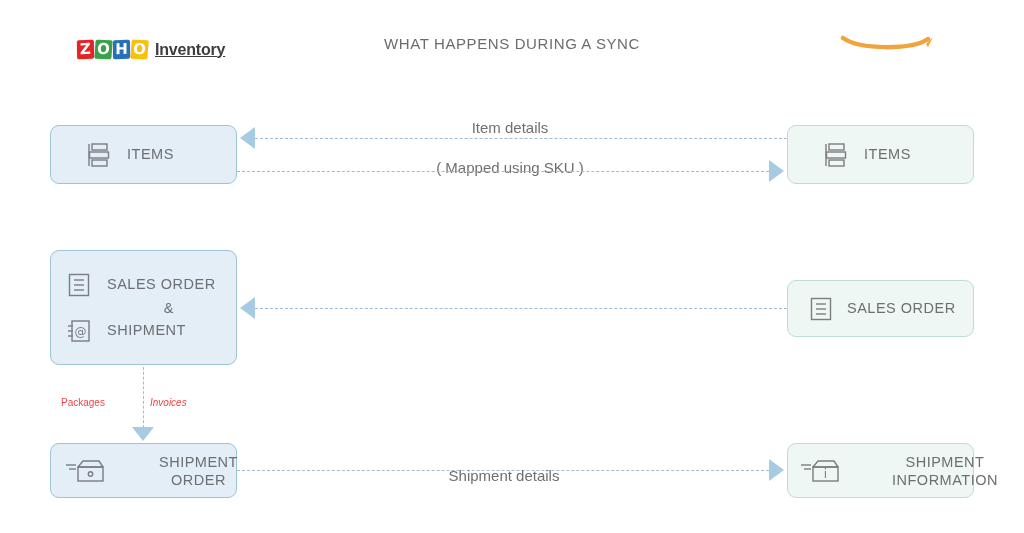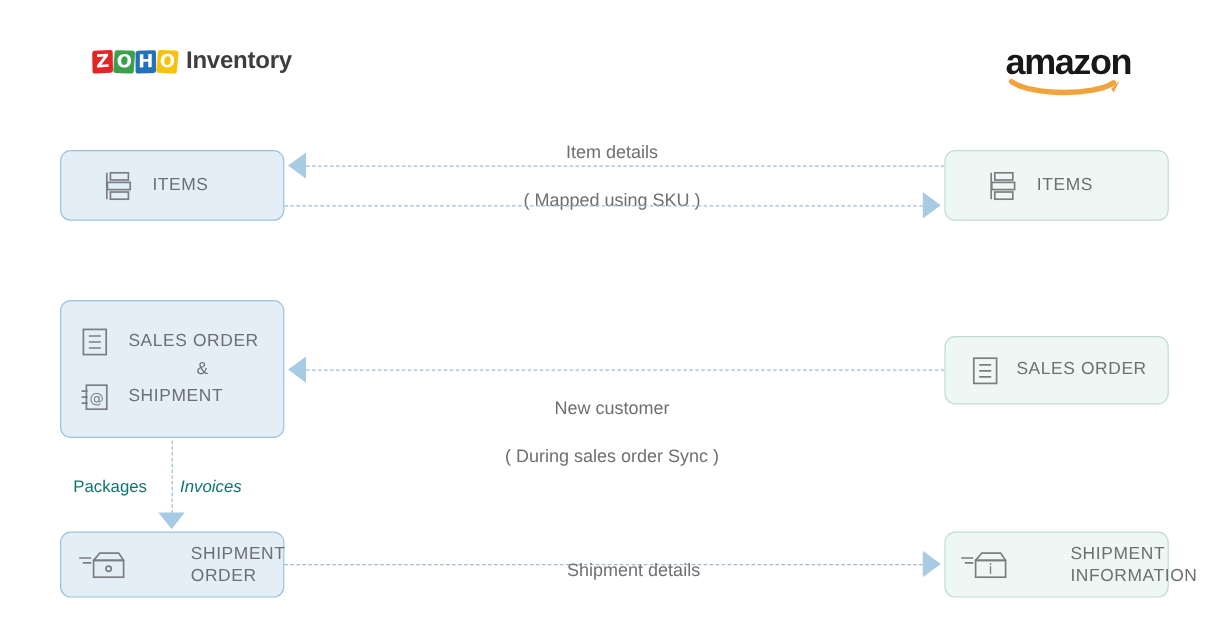--- a/index.html
+++ b/index.html
@@ -46,25 +46,26 @@
     line-height: 19px;
     text-align: center;
     font-family: "DejaVu Sans", sans-serif;
     box-shadow: 0 0 0 0.5px rgba(0,0,0,0.05);
   }
   .zoho-sq.z { background: #e42527; transform: rotate(-3deg); }
   .zoho-sq.o1 { background: #3aa14a; transform: rotate(2deg); }
   .zoho-sq.h { background: #2471b9; transform: rotate(-2deg); }
   .zoho-sq.o2 { background: #f8c10a; transform: rotate(3deg); }
   .zoho-word {
-    font-size: 20px;
+    font-size: 16px;
     font-weight: bold;
     color: #3d3d3f;
     letter-spacing: -0.2px;
     font-family: "Liberation Sans", sans-serif;
+    text-decoration: underline;
   }
 
   .amazon-logo {
     position: absolute;
     left: 838px;
     top: 38px;
     width: 100px;
     text-align: center;
   }
   .amazon-word {
@@ -114,20 +115,21 @@
     flex: 0 0 auto;
     display: flex;
     align-items: center;
     justify-content: center;
   }
   .node-label {
     font-size: 14.5px;
     letter-spacing: 0.5px;
     color: #6d6f72;
     line-height: 19px;
+    text-align: center;
   }
 
   
   #items-left       { left: 50px;  top: 125px; width: 187px; height: 59px; }
   #items-right      { left: 787px; top: 125px; width: 187px; height: 59px; }
   #so-left          { left: 50px;  top: 250px; width: 187px; height: 115px; }
   #so-right         { left: 787px; top: 280px; width: 187px; height: 57px; }
   #ship-left        { left: 50px;  top: 443px; width: 187px; height: 55px; }
   #ship-right       { left: 787px; top: 443px; width: 187px; height: 55px; }
 
@@ -184,42 +186,42 @@
     position: absolute;
     text-align: center;
     font-size: 15px;
     color: #6d6f72;
     line-height: 20px;
     white-space: pre-line;
   }
 
   .side-label {
     position: absolute;
-    font-size: 14px;
-    color: #0f766e;
+    font-size: 10px;
+    color: #ef4444;
   }
 </style>
 </head>
 <body>
 
 <div class="canvas">
 
   <div class="zoho-logo">
     <div class="zoho-mark">
       <span class="zoho-sq z">Z</span>
       <span class="zoho-sq o1">O</span>
       <span class="zoho-sq h">H</span>
       <span class="zoho-sq o2">O</span>
     </div>
     <span class="zoho-word">Inventory</span>
   </div>
 
+  <div class="diagram-title">WHAT HAPPENS DURING A SYNC</div>
 
   <div class="amazon-logo">
-    <div class="amazon-word">amazon</div>
     <div class="amazon-smile">
       <svg width="96" height="16" viewBox="0 0 96 16">
         <path d="M3 3 C20 15, 72 15, 88 4" stroke="#f2a33c" stroke-width="4.5" fill="none" stroke-linecap="round"></path>
         <path d="M86 9 L93 2 L88 12 Z" fill="#f2a33c"></path>
       </svg>
     </div>
   </div>
 
   <div class="node left" id="items-left">
     <span class="node-icon">
@@ -289,24 +291,20 @@
         <line x1="7" y1="8" x2="17" y2="8" stroke="#7b7d80" stroke-width="1.4"></line>
         <line x1="7" y1="13" x2="17" y2="13" stroke="#7b7d80" stroke-width="1.4"></line>
         <line x1="7" y1="18" x2="17" y2="18" stroke="#7b7d80" stroke-width="1.4"></line>
       </svg>
     </span>
     <span class="node-label">SALES ORDER</span>
   </div>
 
   <div class="dash-line" style="left:255px; top:308px; width:532px;"></div>
   <div class="arrow left-head" style="left:240px; top:297px;"></div>
-  <div class="conn-label" style="left:350px; top:311px; width:320px;">
-    <div>New customer</div>
-    <div>( During sales order Sync )</div>
-  </div>
 
   <div class="dash-vert" style="left:143px; top:367px; height:61px;"></div>
   <div class="arrow down-head" style="left:132px; top:427px;"></div>
   <div class="side-label" style="left:61px; top:397px;">Packages</div>
   <div class="side-label" style="left:150px; top:397px;font-style:italic;">Invoices</div>
 
   <div class="node left" id="ship-left">
     <span class="node-icon">
       <svg width="40" height="30" viewBox="0 0 40 30">
         <line x1="1" y1="9" x2="11" y2="9" stroke="#7b7d80" stroke-width="1.4"></line>
@@ -333,17 +331,17 @@
       </svg>
     </span>
     <span class="node-label two-line">
       <span>SHIPMENT</span><br>
       <span>INFORMATION</span>
     </span>
   </div>
 
   <div class="dash-line" style="left:237px; top:470px; width:532px;"></div>
   <div class="arrow right-head" style="left:769px; top:459px;"></div>
-  <div class="conn-label" style="left:368px; top:446px; width:320px;">
+  <div class="conn-label" style="left:344px; top:446px; width:320px;">
     <div>Shipment details</div>
   </div>
 
 </div>
 
 </body></html>

